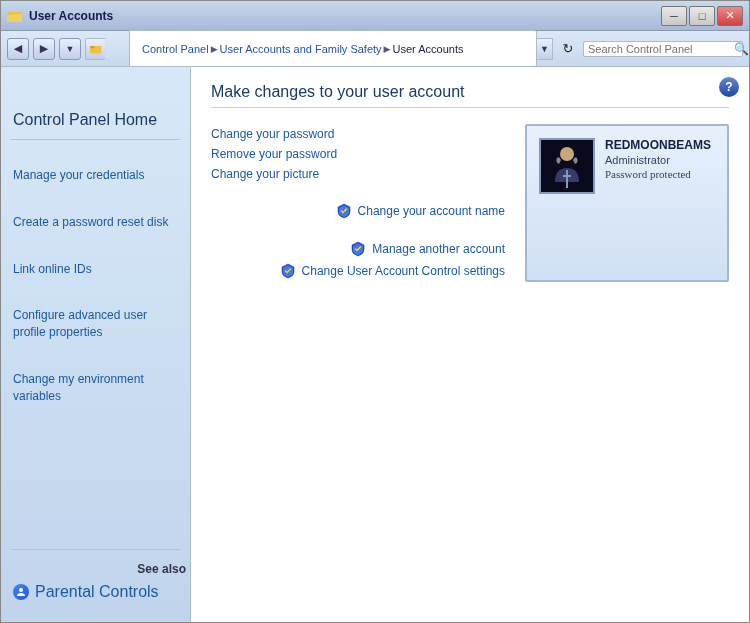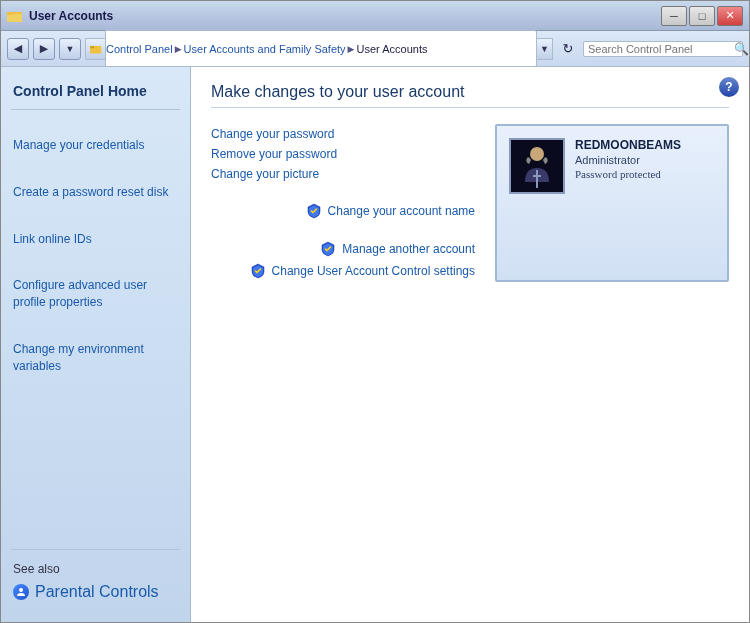--- a/index.html
+++ b/index.html
@@ -91,24 +91,25 @@
     }
 
     .breadcrumb-bar {
       flex: 1;
       height: 37px;
       background: white;
       border: 1px solid #aabbcc;
       border-radius: 2px;
       display: flex;
       align-items: center;
-      padding: 0 0;
+      padding: 0 12px;
       font-size: 11px;
       color: #224;
       gap: 2px;
+      margin-left: 24px;
     }
 
     .breadcrumb-arrow {
       color: #558;
       font-size: 9px;
     }
 
     .breadcrumb-link {
       color: #2255aa;
       cursor: pointer;
@@ -182,48 +183,50 @@
       display: flex;
       flex-direction: column;
       overflow-y: auto;
     }
 
     .sidebar-section {
       margin-bottom: 4px;
     }
 
     .sidebar-title {
-      font-size: 14px;
-      font-weight: bold;
+      font-size: 16px;
+      font-weight: normal;
       color: #1a3a6a;
       padding: 6px 12px 4px 12px;
+      margin-top: 28px;
     }
 
     .sidebar-link {
       display: block;
       padding: 3px 12px;
       font-size: 12px;
       color: #1a5aaa;
       cursor: pointer;
       text-decoration: none;
       line-height: 1.4;
       margin-top: 24px;
     }
 
     .sidebar-divider {
       height: 1px;
       background: #b0c4d8;
       margin: 6px 10px;
     }
 
     .sidebar-see-also {
-      padding: 6px 15px 4px 12px;
-      font-size: 12px;
-      font-weight: normal;
+      padding: 6px 4px 4px 12px;
+      font-size: 12px;
+      font-weight: bold;
       color: #334;
+      text-align: right;
     }
 
     .sidebar-bottom {
       margin-top: auto;
       padding: 8px 0;
     }
 
     .parental-controls-link {
       display: flex;
       align-items: center;
@@ -296,21 +299,21 @@
     .links-group {
       margin-bottom: 16px;
     }
 
     .links-group-2 {
       margin-top: 8px;
     }
 
     
     .account-card {
-      width: 234px;
+      width: 204px;
       border: 2px solid #a0b8d8;
       background: linear-gradient(to bottom, #e8f0fc, #d0e0f4);
       padding: 12px;
       display: flex;
       align-items: flex-start;
       gap: 10px;
       border-radius: 2px;
       flex-shrink: 0;
     }
 

